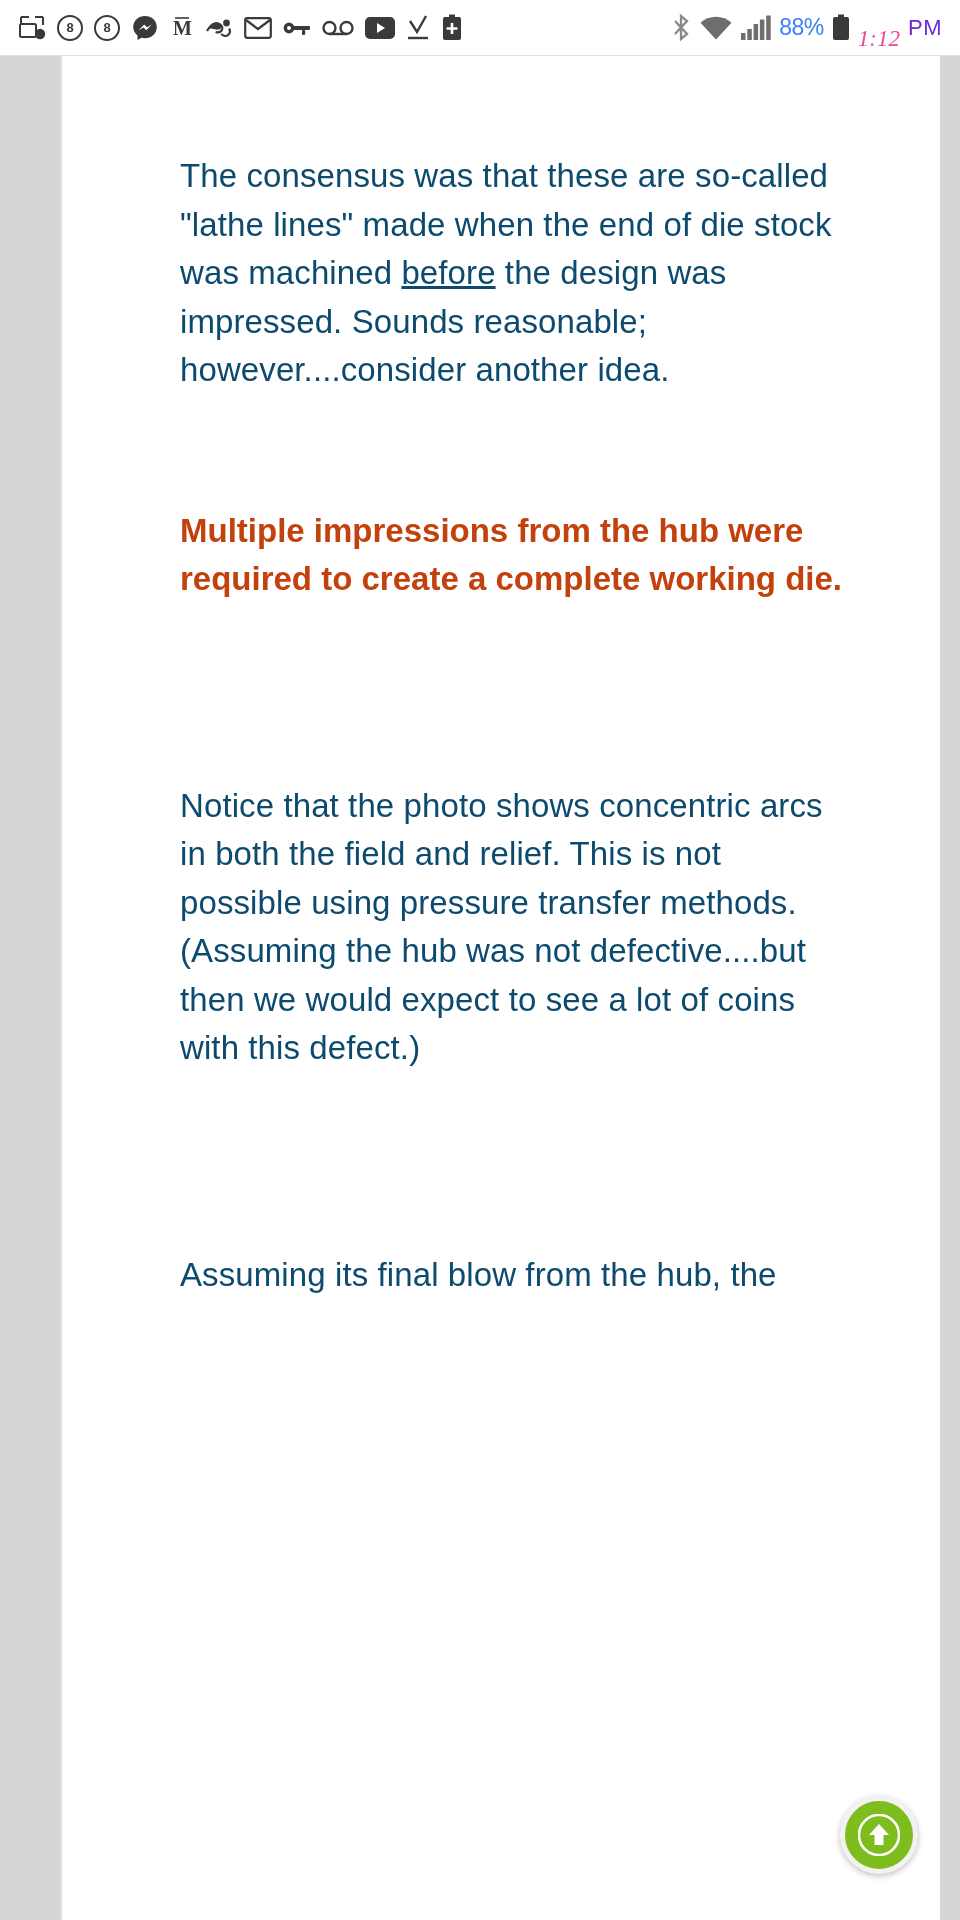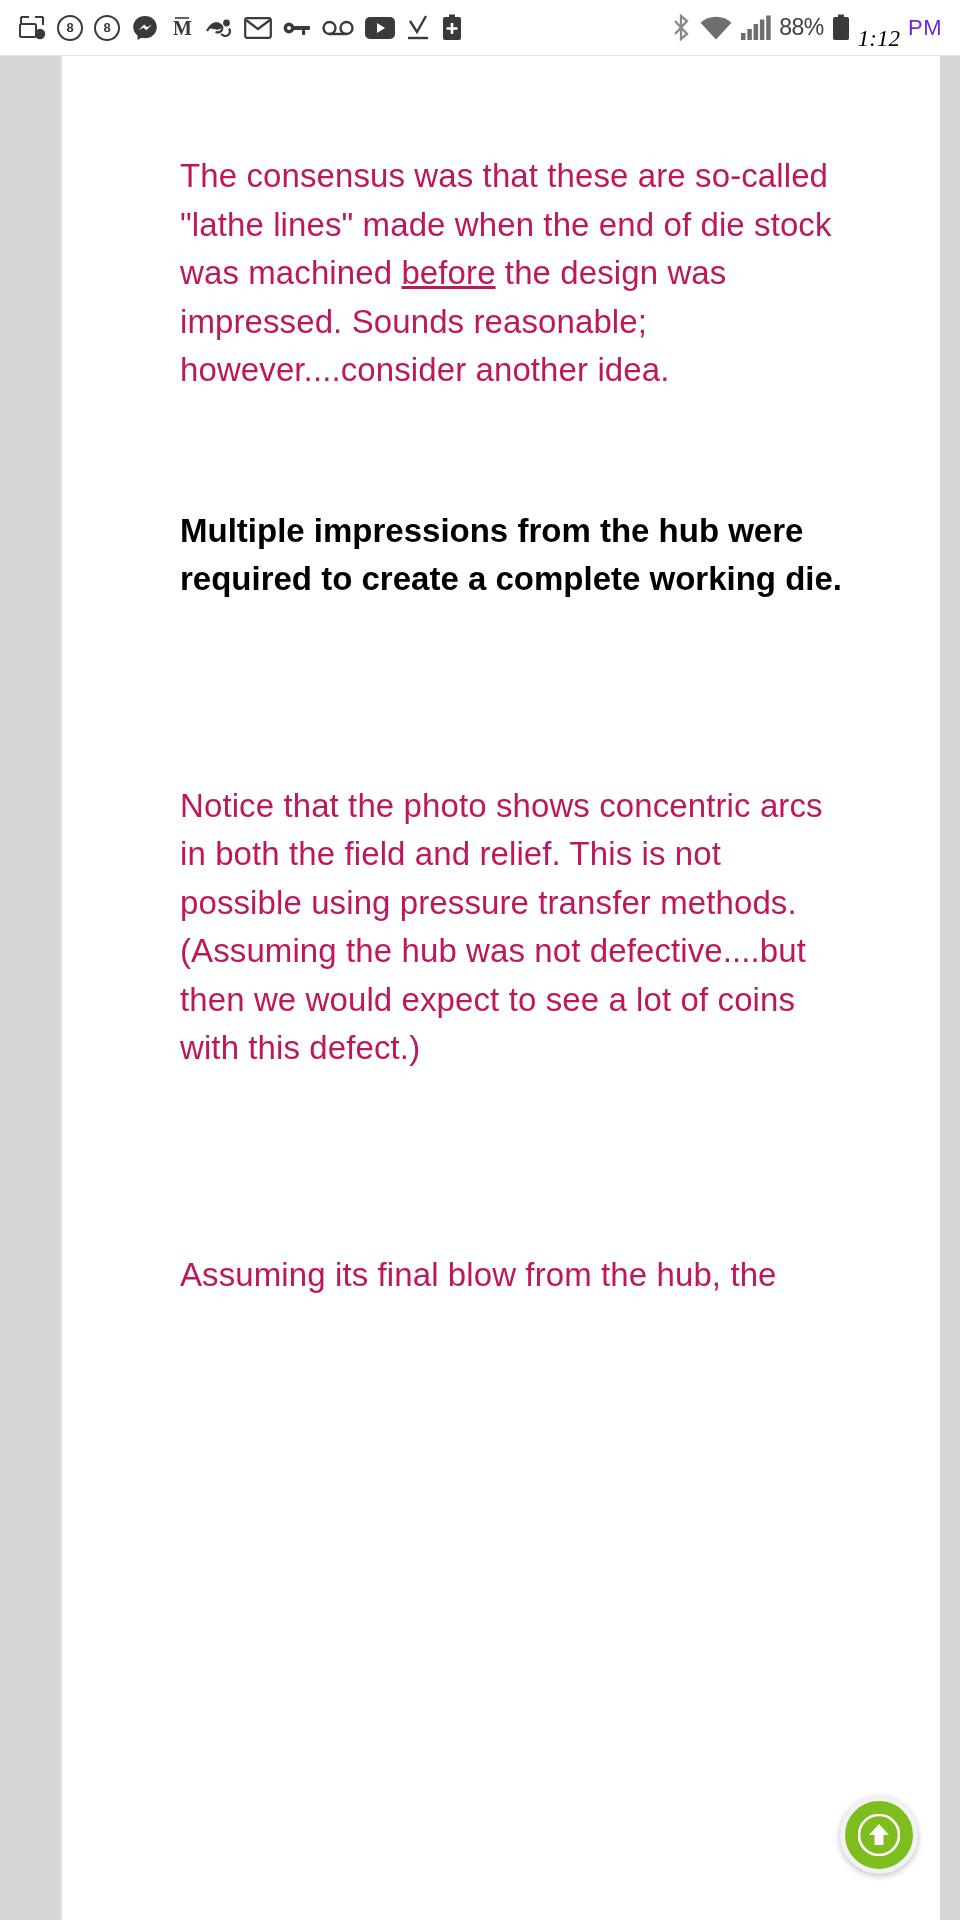--- a/index.html
+++ b/index.html
@@ -53,26 +53,26 @@
     border-radius: 50%;
     display: inline-flex;
     align-items: center;
     justify-content: center;
     font-size: 13px;
     font-weight: bold;
     color: #3a3a3a;
   }
   #battery-pct {
     font-size: 23px;
-    color: #404040;
+    color: #3b82f6;
     letter-spacing: -0.5px;
   }
   #clock {
     font-size: 23px;
-    color: #000000;
+    color: #ec4899;
     font-family: "Liberation Serif", serif;
     font-style: italic;
     letter-spacing: 0px;
     margin-top: 23px;
   }
   #ampm {
     font-size: 22px;
     color: #6d28d9;
     letter-spacing: 0.5px;
   }
@@ -93,27 +93,27 @@
     height: 100%;
     overflow: hidden;
   }
   #page-inner {
     padding: 96px 88px 0 120px;
   }
 
   p.body {
     font-size: 33px;
     line-height: 1.47;
-    color: #be185d;
+    color: #0c4a6e;
     letter-spacing: 0.1px;
   }
   p.strong {
     font-size: 33px;
     line-height: 1.47;
-    color: #000000;
+    color: #c2410c;
     font-weight: bold;
   }
   u.u { text-decoration: underline; }
 
   .gap-lg { height: 112px; }
   .gap-md { height: 54px; }
   .gap-xl { height: 124px; }
 
   
   #fab {

